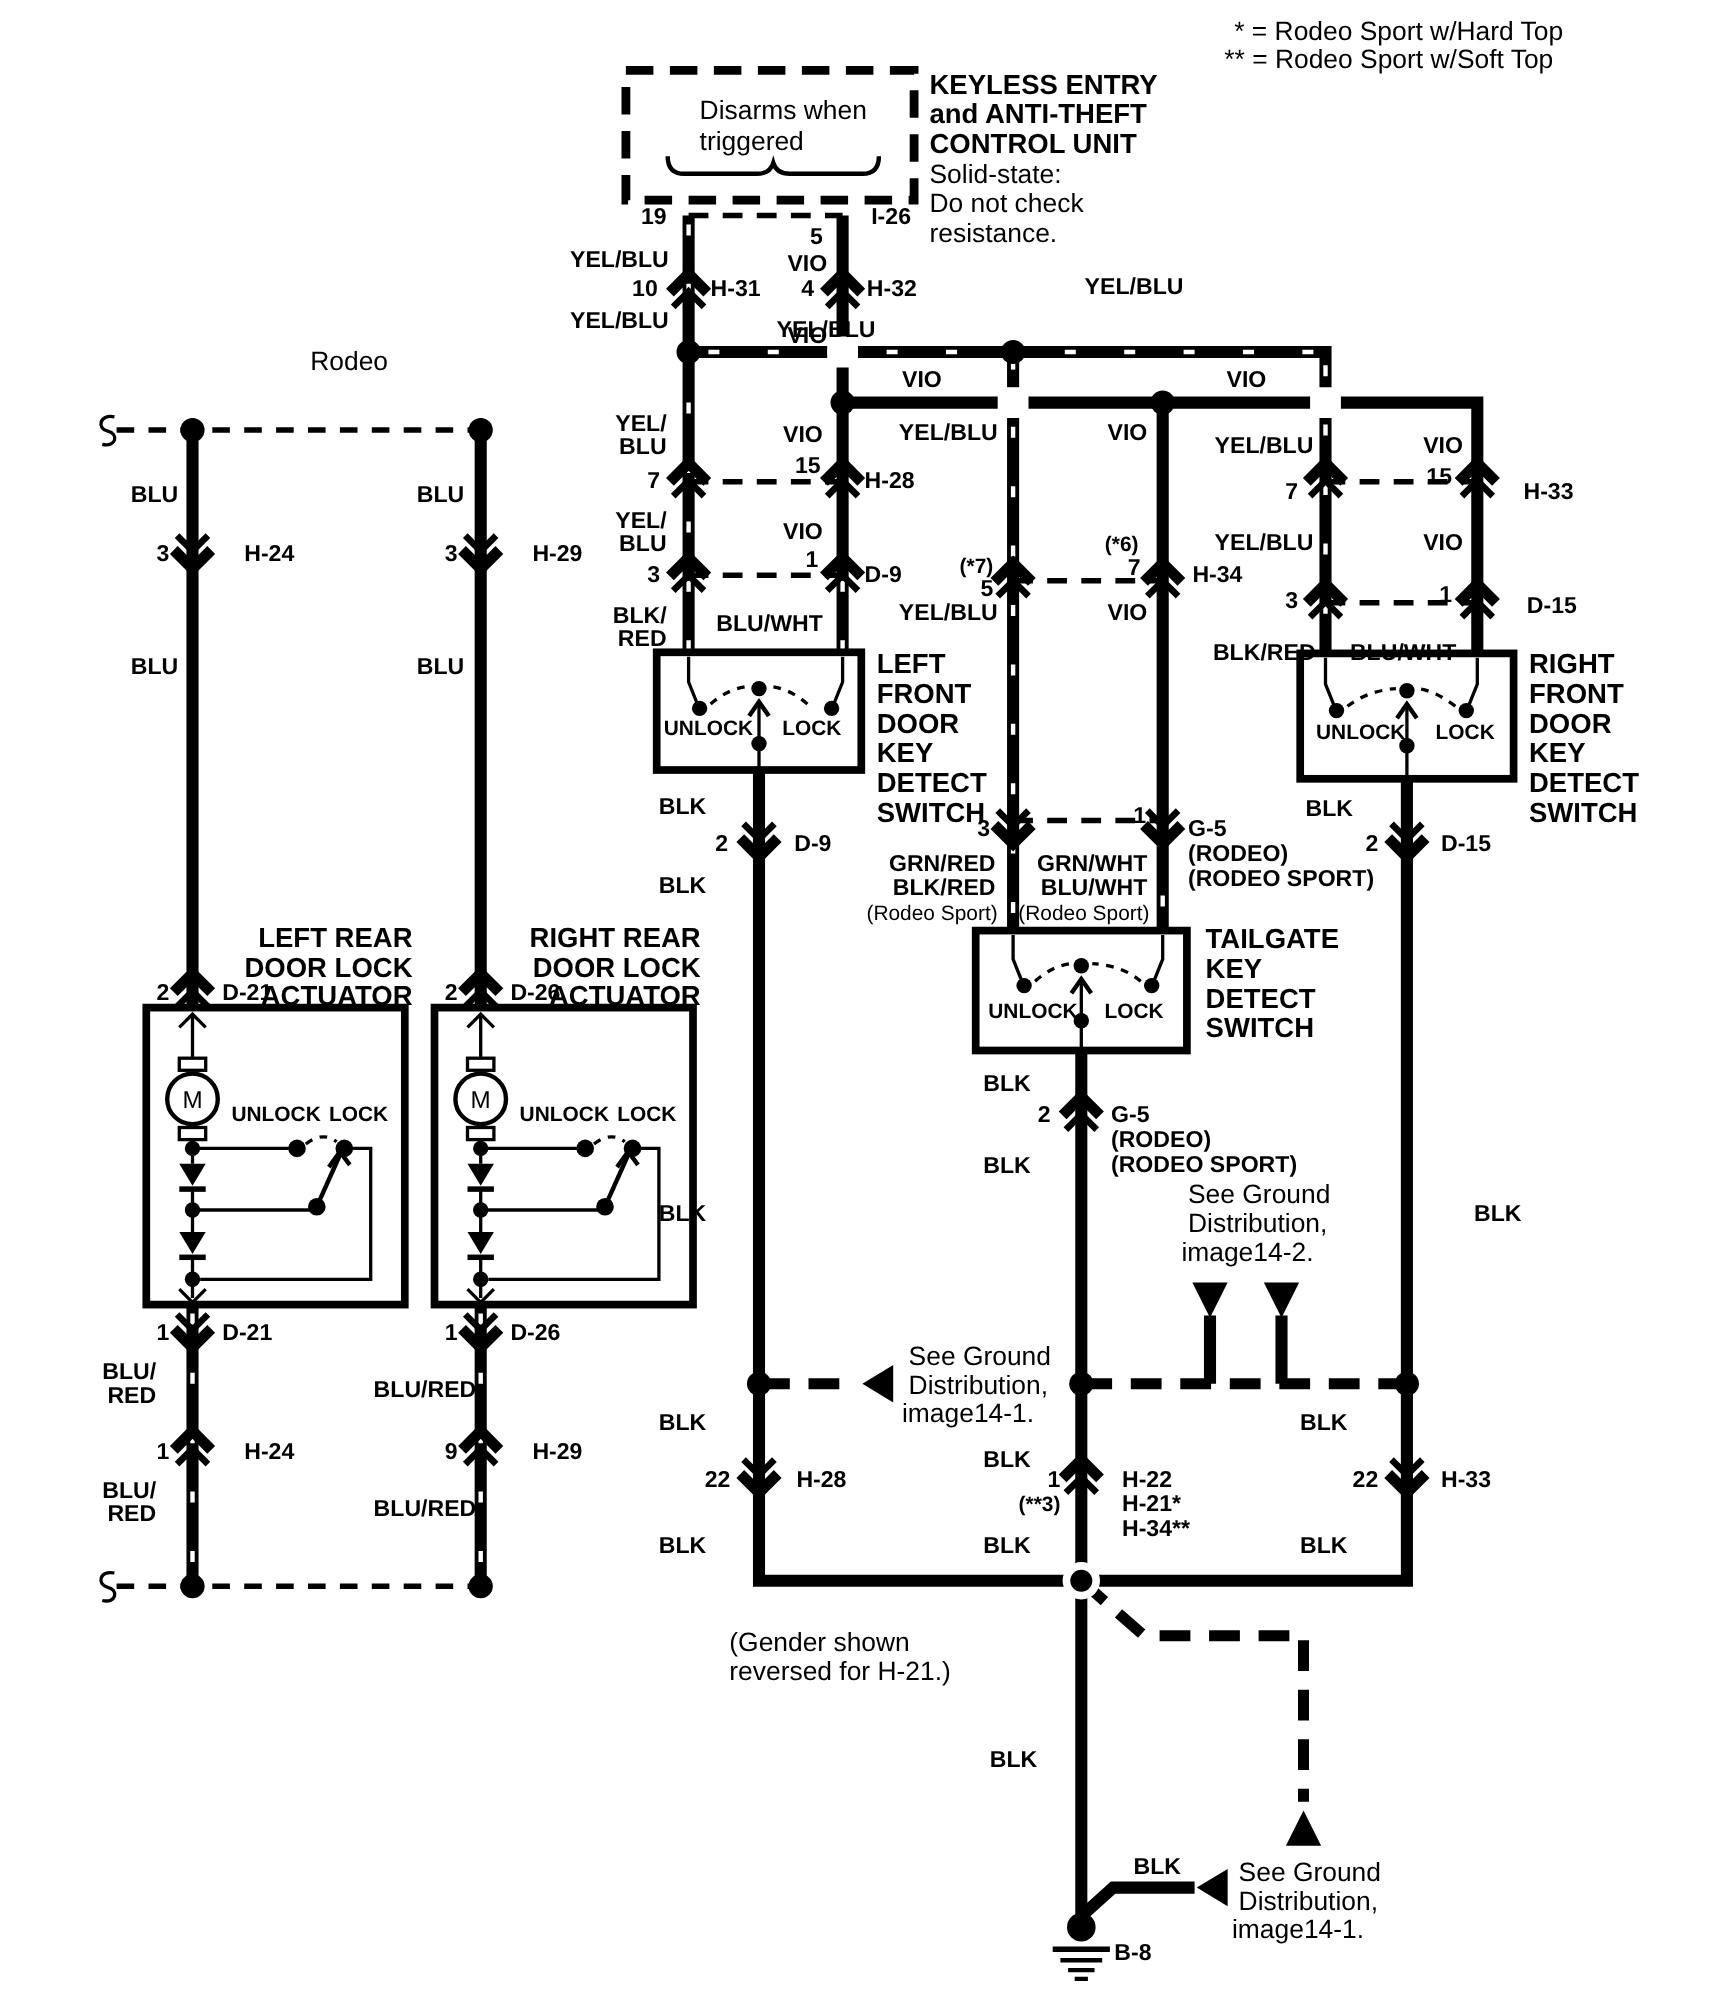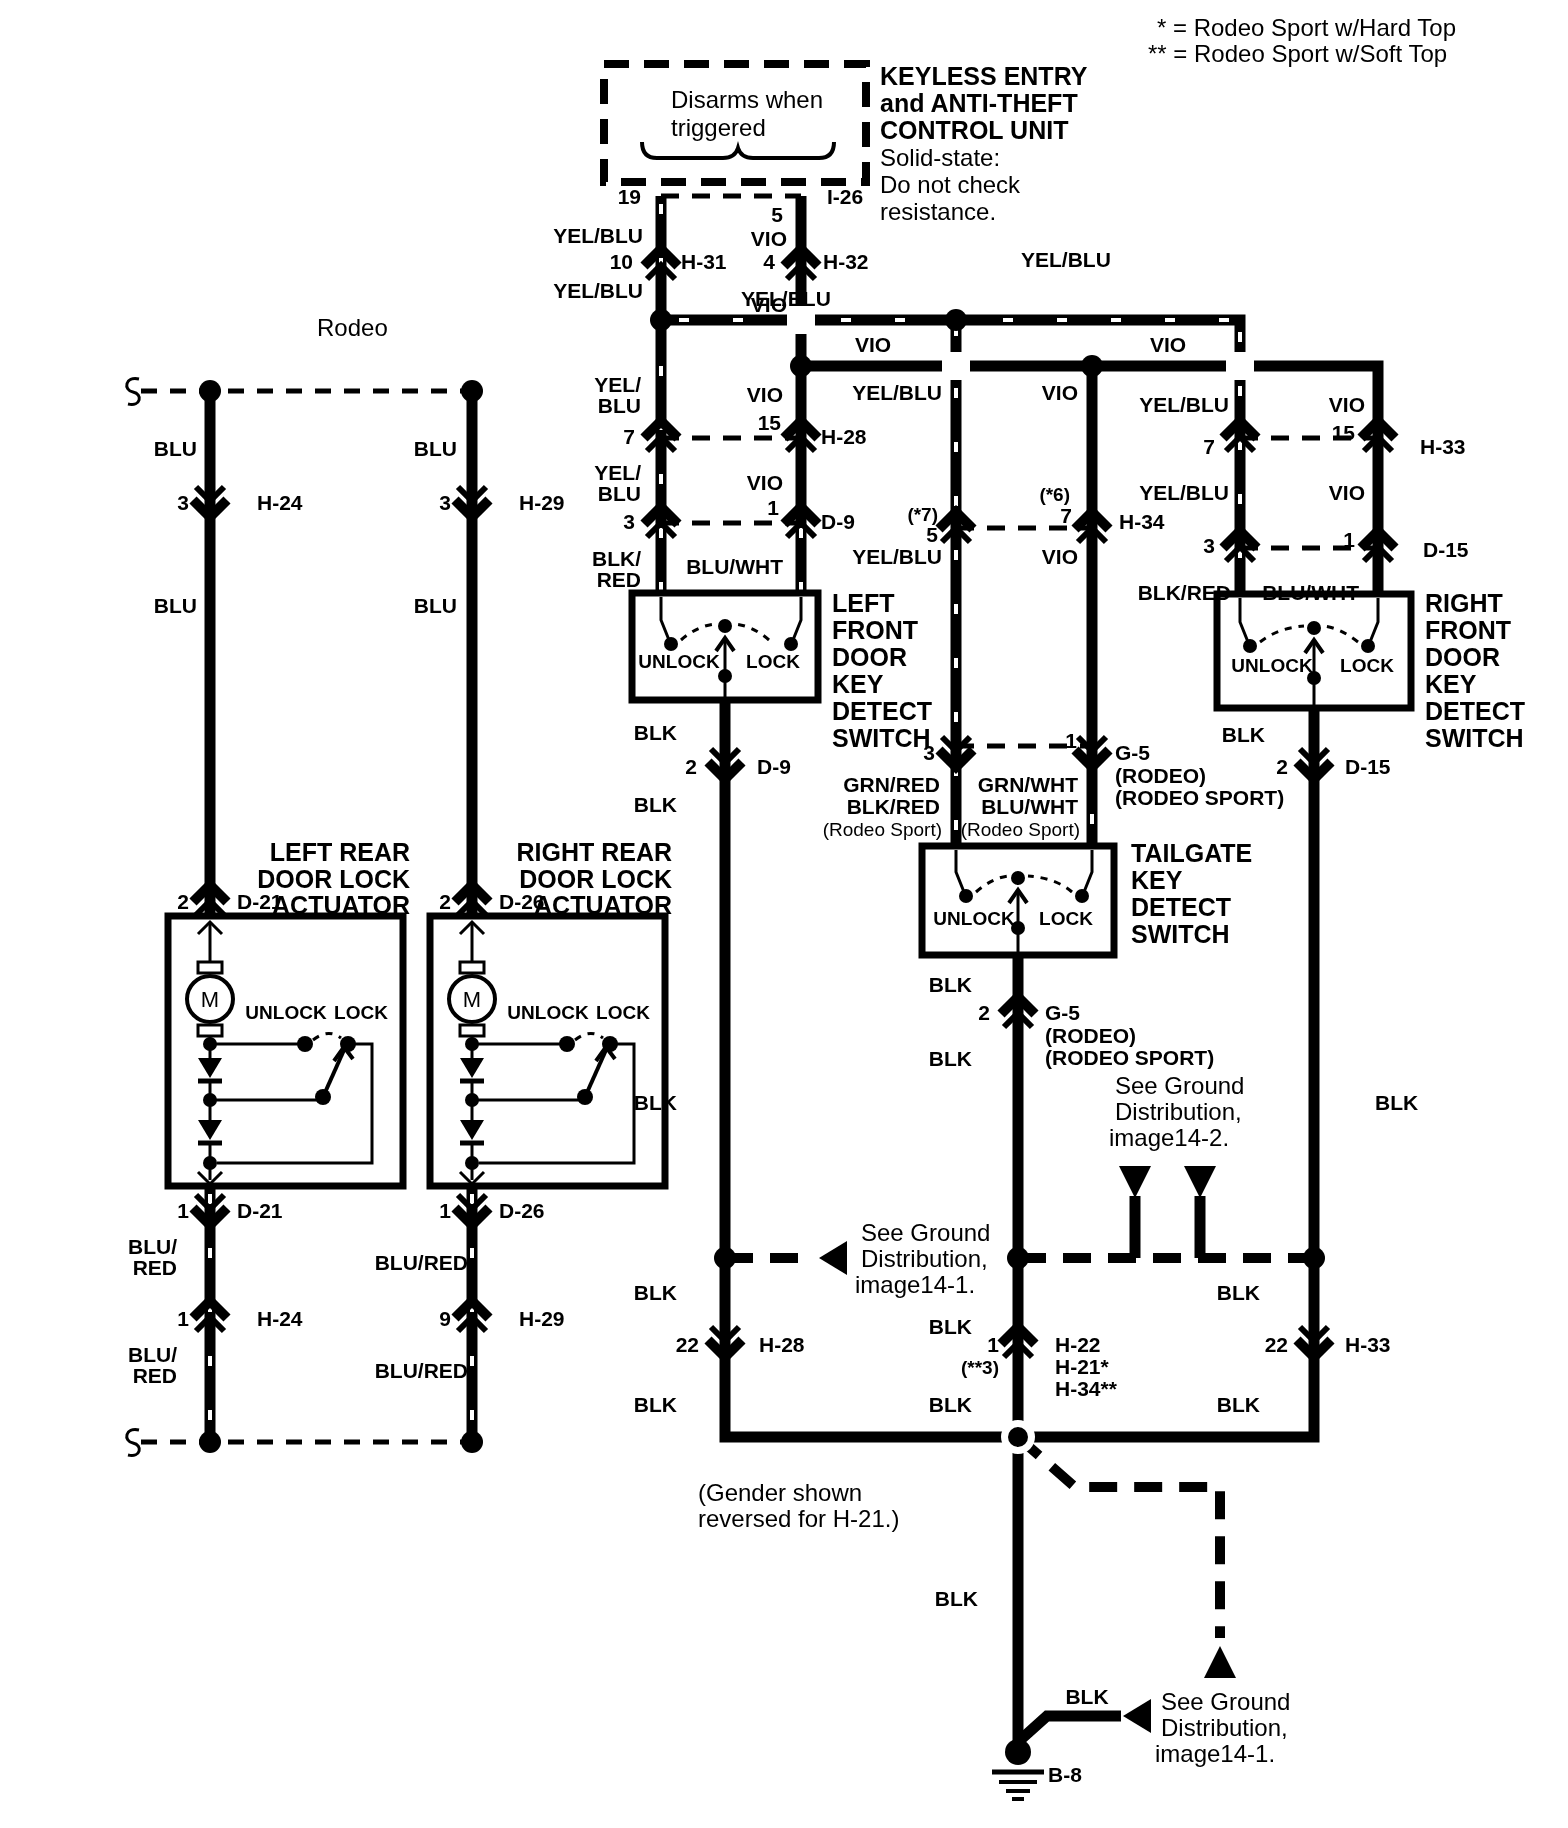--- a/index.html
+++ b/index.html
@@ -1,16 +1,16 @@
 <!DOCTYPE html>
 <html><head>
 <meta charset="utf-8">
 <style>
   html,body{margin:0;padding:0;background:#fff;}
-  .stage{position:relative;width:1344px;height:1828px;background:#fff;font-family:"Liberation Sans",sans-serif;margin-left:35px;}
+  .stage{position:relative;width:1344px;height:1828px;background:#fff;font-family:"Liberation Sans",sans-serif;}
   svg{position:absolute;left:0;top:0;}
   svg text{fill:#000;font-family:"Liberation Sans",sans-serif;}
   .t{font-size:21px;font-weight:bold;}          
   .p{font-size:19px;font-weight:bold;}          
   .t2{font-size:25px;font-weight:bold;}         
   .n{font-size:24px;font-weight:normal;}        
   .s{font-size:19px;font-weight:normal;}        
   .m{font-size:22px;font-weight:normal;}
   .w{stroke:#000;stroke-width:11;fill:none;}
   .w2{stroke:#000;stroke-width:3;fill:none;}

